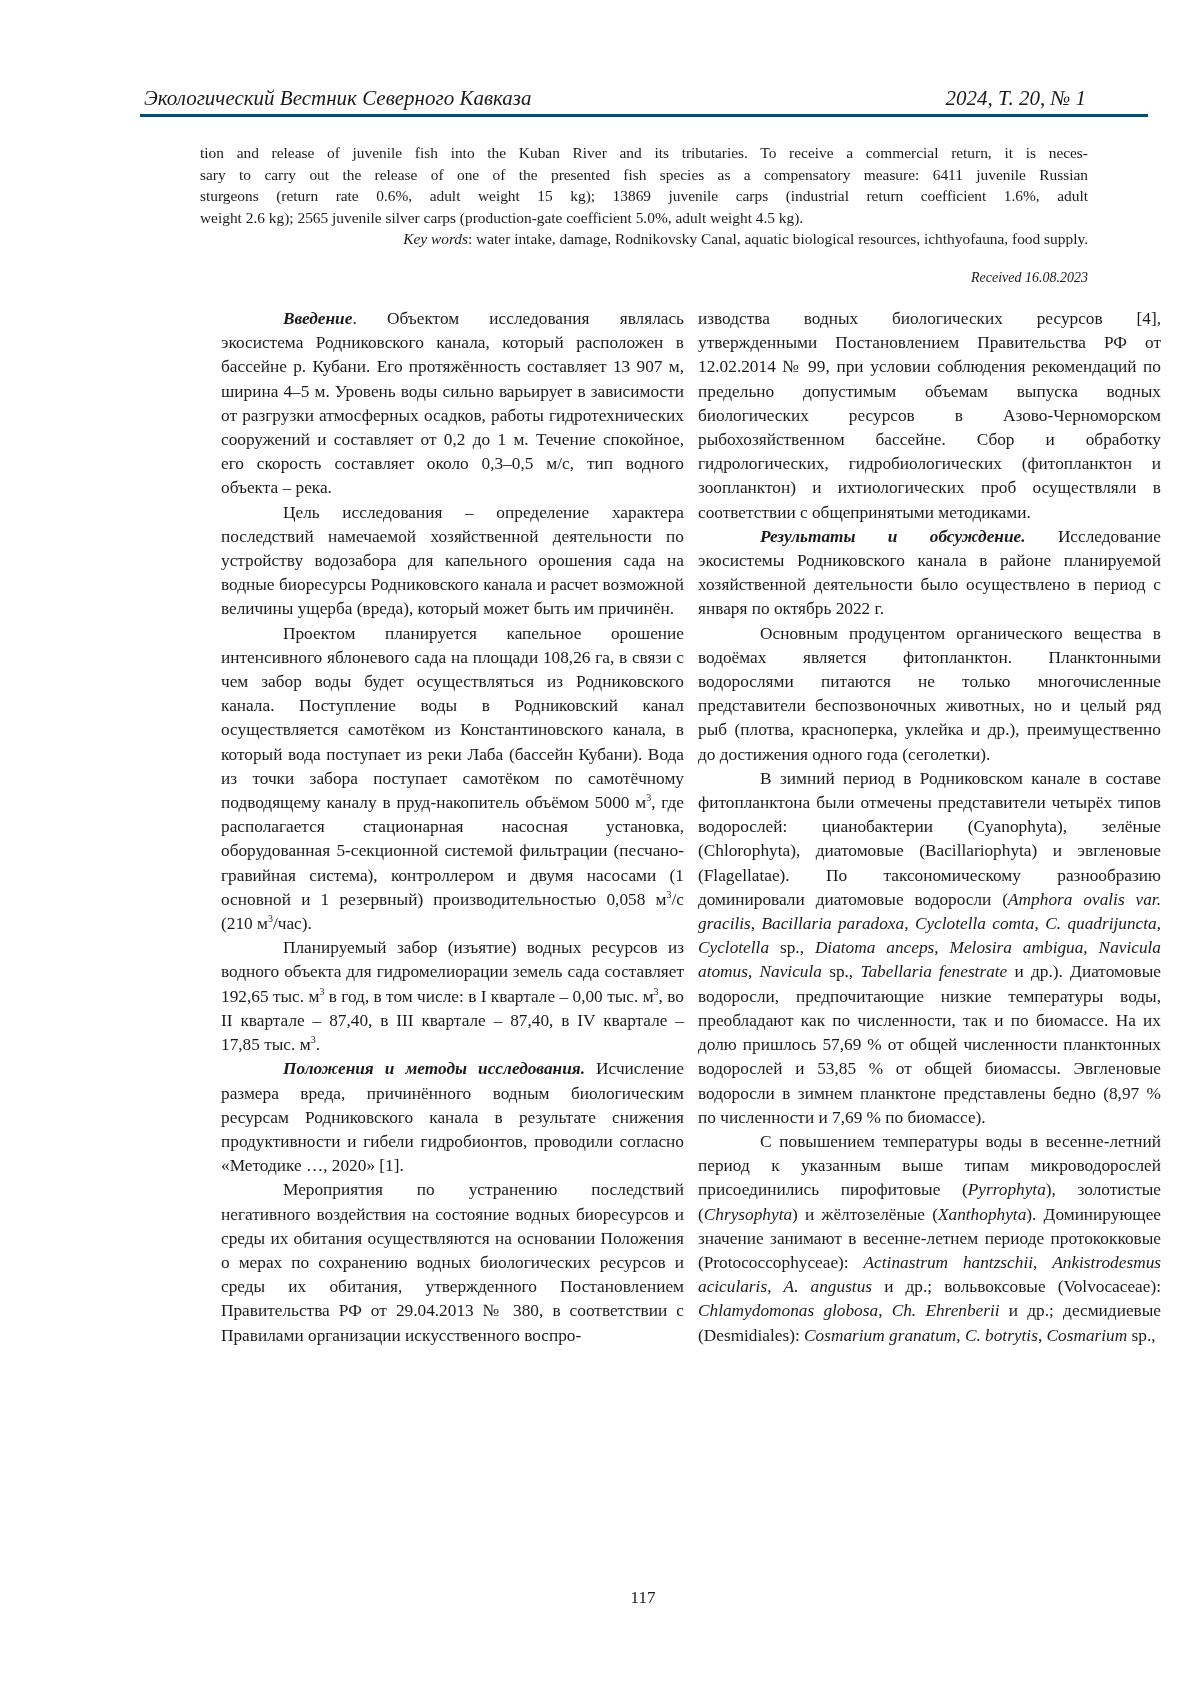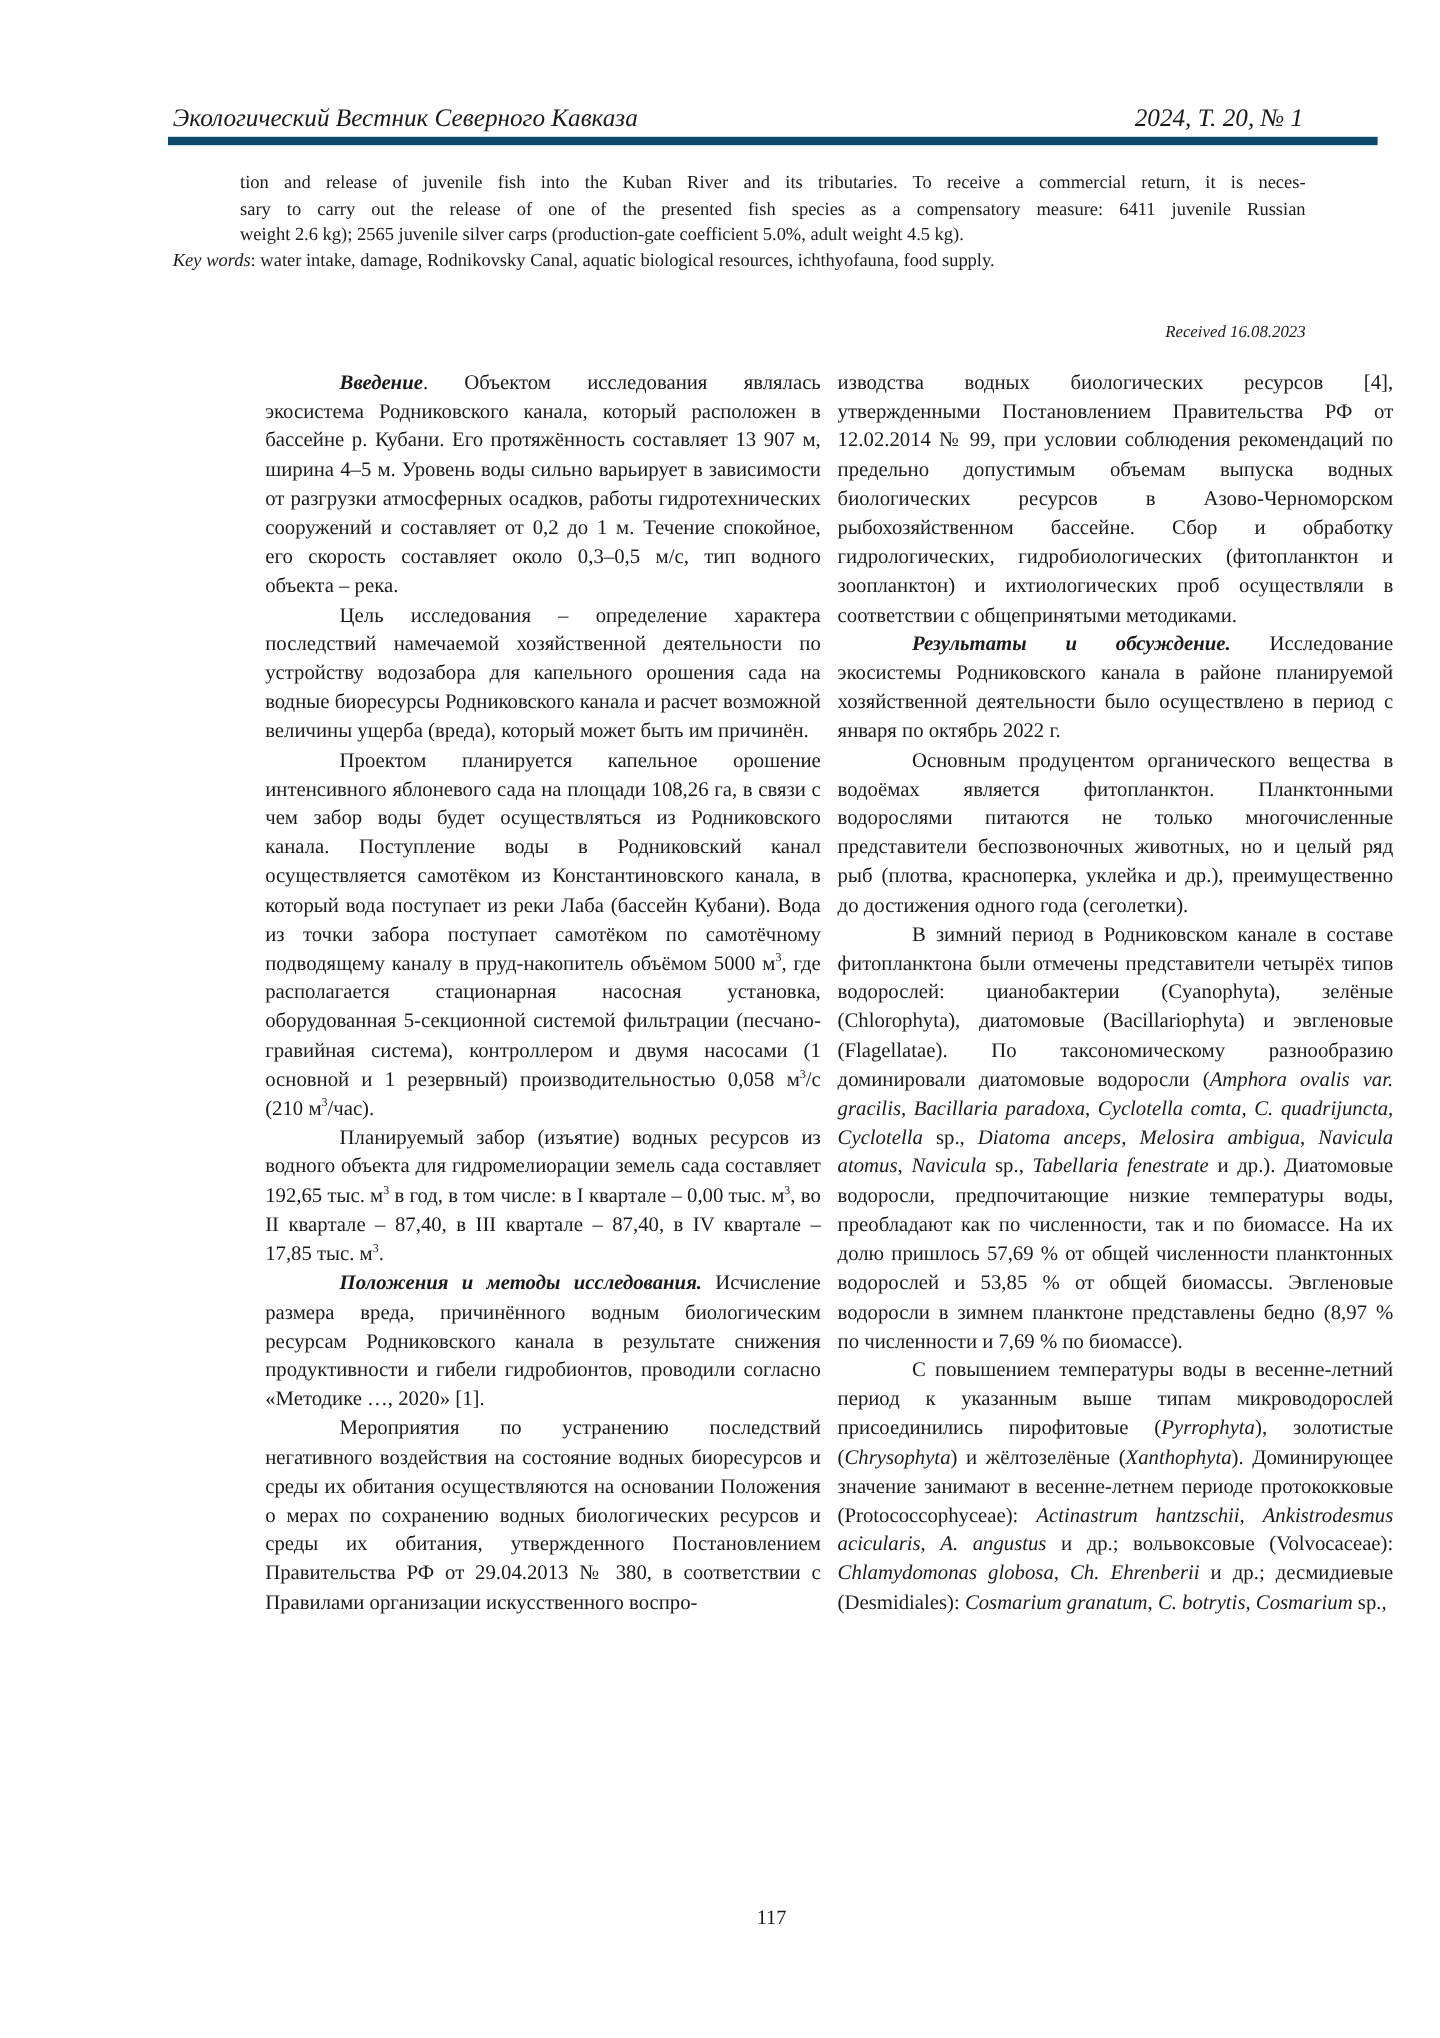--- a/index.html
+++ b/index.html
@@ -1,25 +1,25 @@
 <!DOCTYPE html>
 <html><head>
 <meta charset="utf-8">
 <style>
   html, body { margin: 0; padding: 0; background: #ffffff; }
   body { width: 1200px; height: 1698px; position: relative; overflow: hidden;
          font-family: "Liberation Serif", "DejaVu Serif", serif; color: #1a1a1a; }
   .header { position: absolute; left: 140px; top: 84px; width: 1008px; height: 30px;
-            border-bottom: 7px solid #0c4a6e; }
+            border-bottom: 3px solid #0c4a6e; }
   .header .journal { position: absolute; left: 4px; top: 2px; font-style: italic; font-size: 21px; }
   .header .issue { position: absolute; right: 62px; top: 2px; font-style: italic; font-size: 21px; }
   .abstract { position: absolute; left: 140px; top: 142px; width: 948px; font-size: 15.4px; line-height: 21.6px; }
   .abstract .abs-line { display: block; padding-left: 60px; text-align: justify; text-align-last: justify; white-space: nowrap; }
   .abstract .abs-line.last { text-align-last: left; }
-  .abstract .kw { display: block; padding-left: 4px; }
+  .abstract .kw { display: block; padding-left: 4px; text-align: right; }
   .abstract .kw i { font-style: italic; }
   .received { position: absolute; right: 112px; top: 270px; font-style: italic; font-size: 14px; }
   .col { position: absolute; top: 307px; width: 463px; font-size: 17.3px; line-height: 24.2px; }
   .col.left { left: 181px; margin-left: 40px; }
   .col.right { left: 698px; }
   .col p { margin: 0; text-align: justify; hyphens: manual; }
   .col p.ind { text-indent: 62px; }
   .col b { font-style: italic; font-weight: bold; }
   .col i { font-style: italic; }
   .col sup { font-size: 10px; line-height: 0; vertical-align: 7px; }
@@ -29,20 +29,21 @@
 <body>
 
 <div class="header">
   <span class="journal">Экологический Вестник Северного Кавказа</span>
   <span class="issue">2024, Т. 20, № 1</span>
 </div>
 
 <div class="abstract">
   <span class="abs-line">tion and release of juvenile fish into the Kuban River and its tributaries. To receive a commercial return, it is neces-</span>
   <span class="abs-line">sary to carry out the release of one of the presented fish species as a compensatory measure: 6411 juvenile Russian</span>
+  <span class="abs-line">sturgeons (return rate 0.6%, adult weight 15 kg); 13869  juvenile carps (industrial return coefficient 1.6%, adult</span>
   <span class="abs-line last">weight 2.6 kg); 2565 juvenile silver carps (production-gate coefficient 5.0%, adult weight 4.5 kg).</span>
   <span class="kw"><i>Key words</i><span>: water intake, damage, Rodnikovsky Canal, aquatic biological resources, ichthyofauna, food supply.</span></span>
 </div>
 
 <div class="received">Received 16.08.2023</div>
 
 <div class="col left">
   <p class="ind"><b>Введение</b><span>. Объектом исследования являлась экосистема Родниковского канала, который расположен в бассейне р. Кубани. Его протяжённость составляет 13 907 м, ширина 4–5 м. Уровень воды сильно варьирует в зависимости от разгрузки атмосферных осадков, работы гидротехнических сооружений и составляет от 0,2 до 1 м. Течение спокойное, его скорость составляет около 0,3–0,5 м/с, тип водного объекта – река.</span></p>
   <p class="ind">Цель исследования – определение характера последствий намечаемой хозяйственной деятельности по устройству водозабора для капельного орошения сада на водные биоресурсы Родниковского канала и расчет возможной величины ущерба (вреда), который может быть им причинён.</p>
   <p class="ind"><span>Проектом планируется капельное орошение интенсивного яблоневого сада на площади 108,26 га, в связи с чем забор воды будет осуществляться из Родниковского канала. Поступление воды в Родниковский канал осуществляется самотёком из Константиновского канала, в который вода поступает из реки Лаба (бассейн Кубани). Вода из точки забора поступает самотёком по самотёчному подводящему каналу в пруд-накопитель объёмом 5000 м</span><sup>3</sup><span>, где располагается стационарная насосная установка, оборудованная 5-секционной системой фильтрации (песчано-гравийная система), контроллером и двумя насосами (1 основной и 1 резервный) производительностью 0,058 м</span><sup>3</sup><span>/с (210 м</span><sup>3</sup><span>/час).</span></p>

